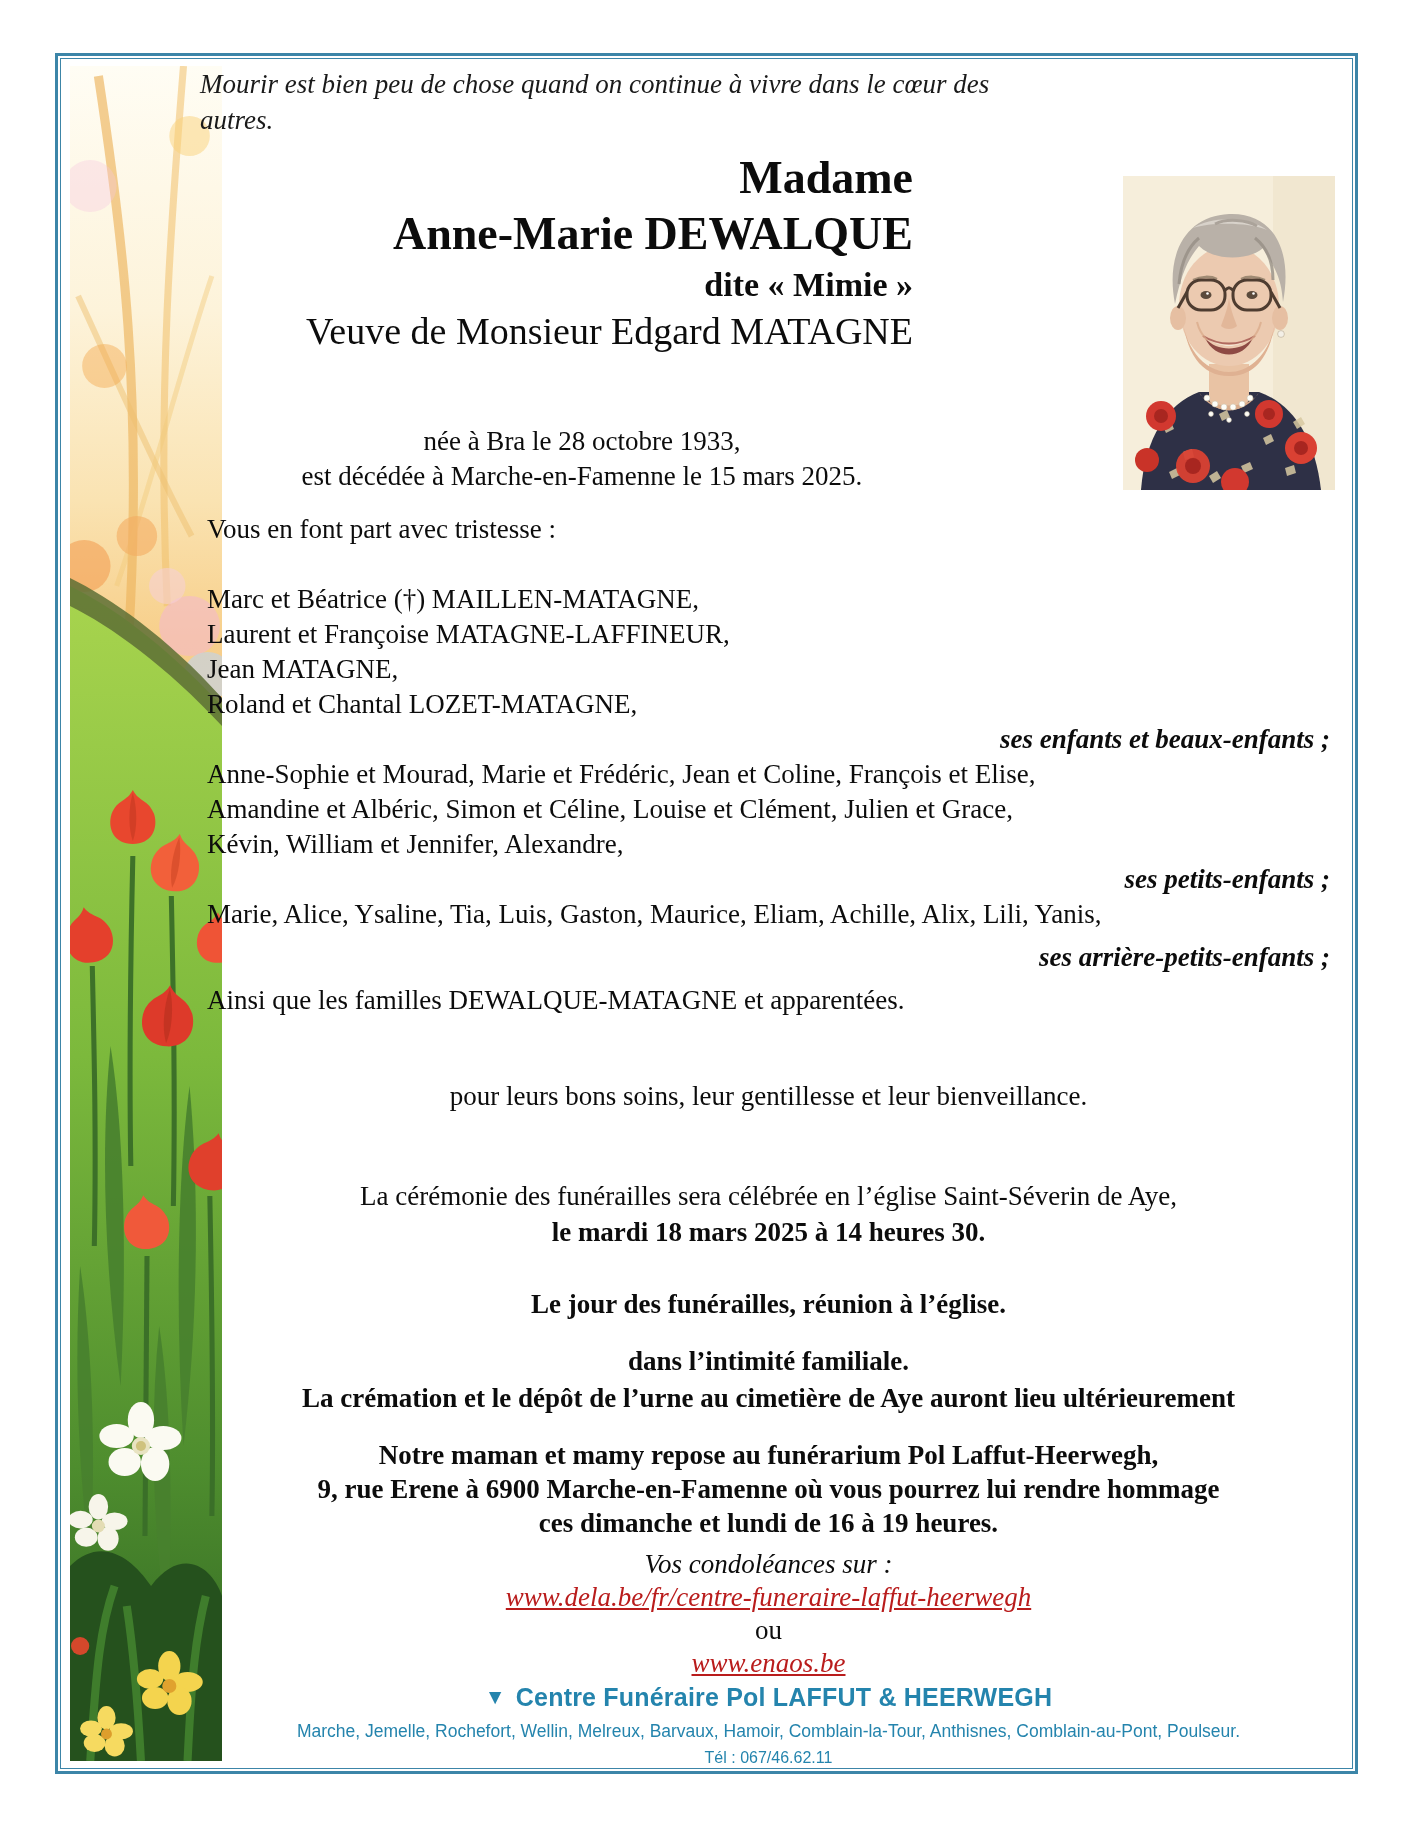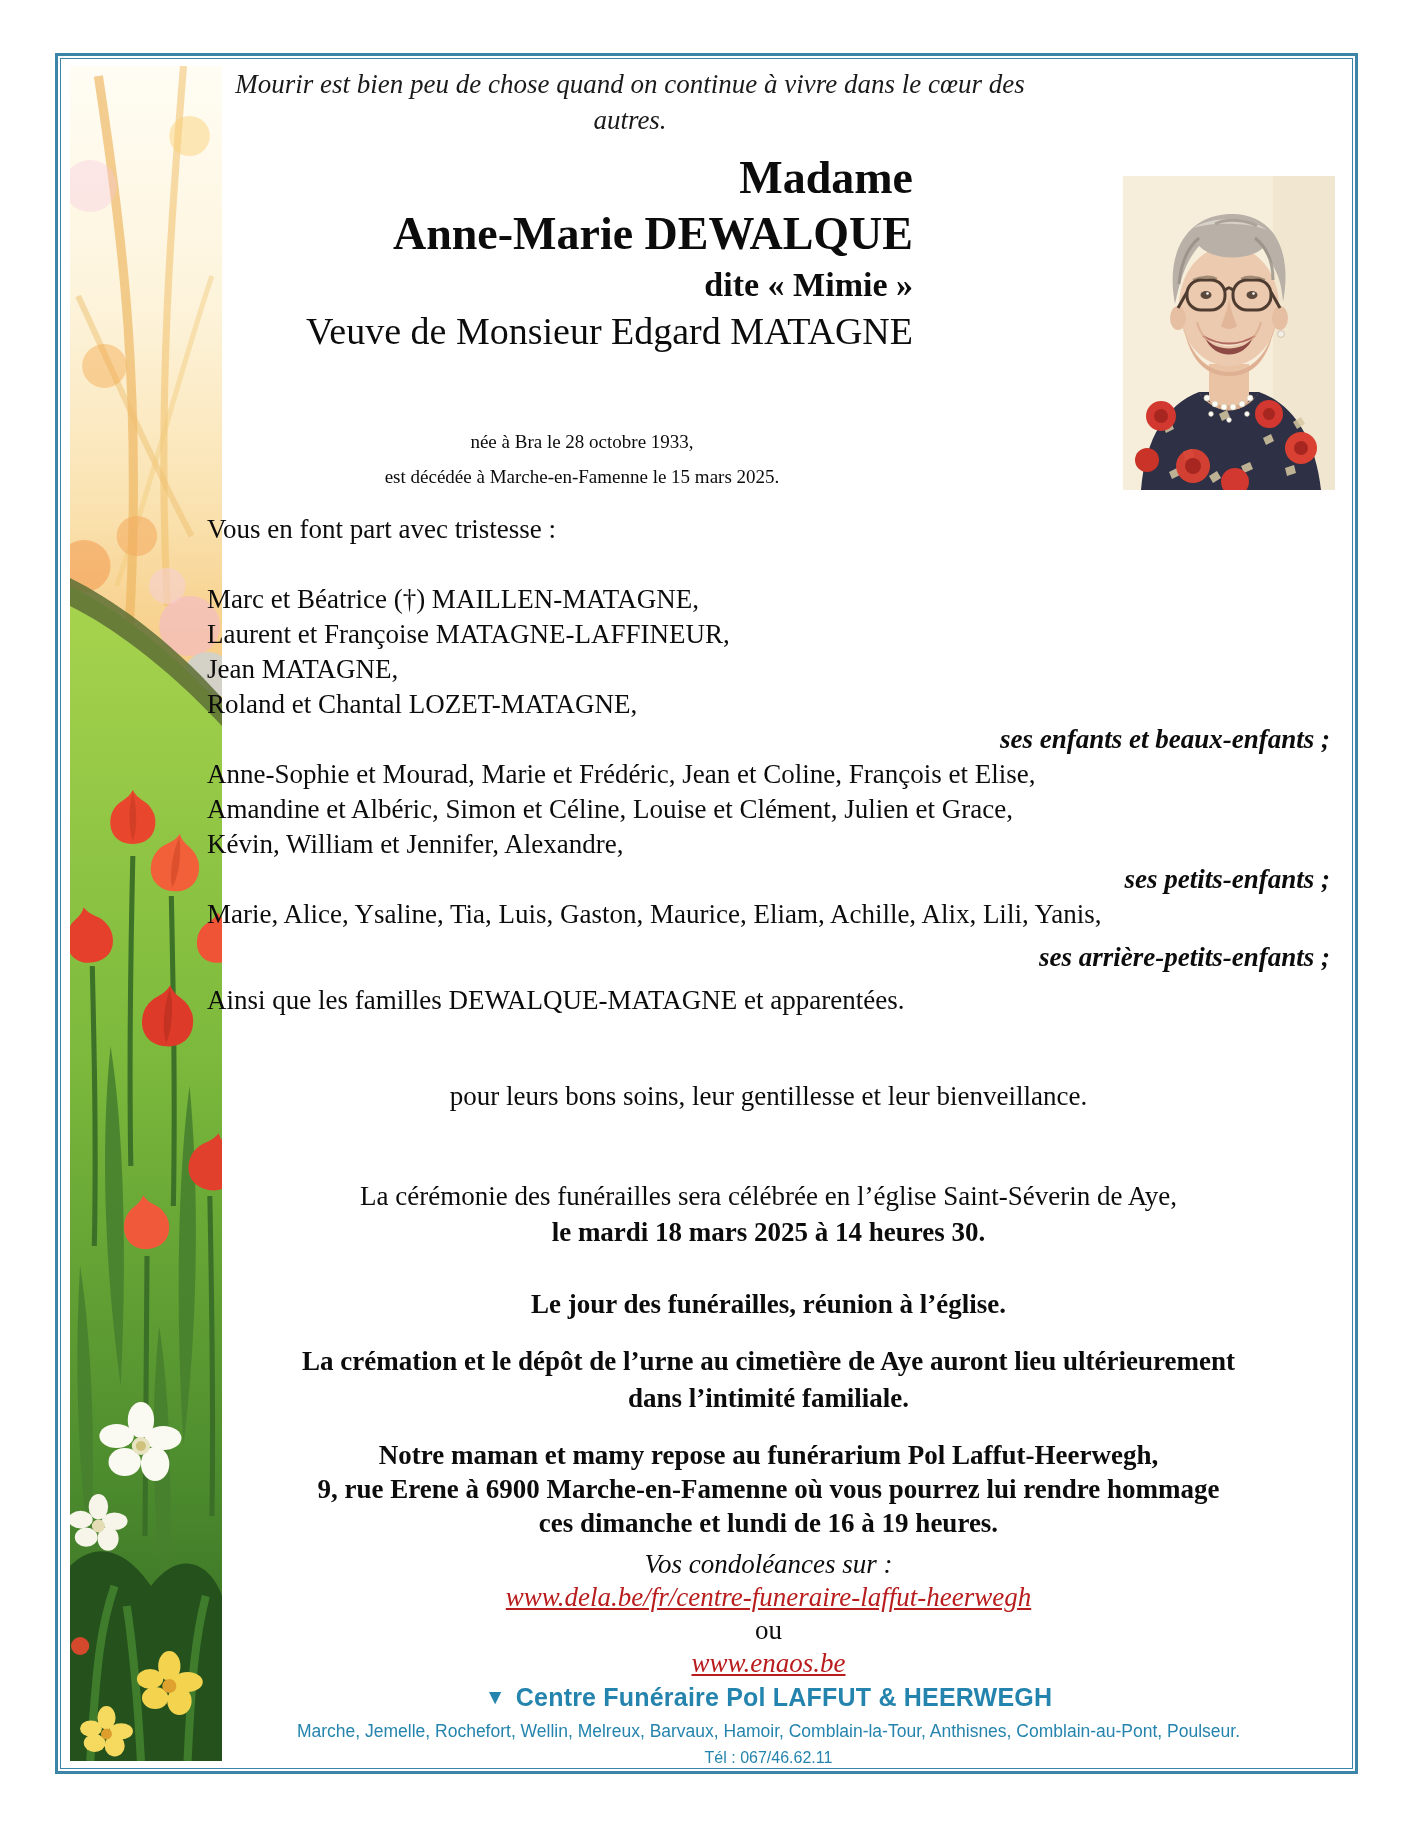--- a/index.html
+++ b/index.html
@@ -30,33 +30,33 @@
   
   .portrait{
     position:absolute;left:1123px;top:176px;width:212px;height:314px;
     overflow:hidden;
     box-shadow:inset 0 0 10px 7px #ffffff;
   }
   .portrait svg{display:block;width:100%;height:100%;}
 
   .quote{
     position:absolute;left:200px;top:66px;width:860px;
-    text-align:center;font-style:italic;font-size:27px;line-height:36px;color:#1a1a1a;
+    text-align:left;font-style:italic;font-size:27px;line-height:36px;color:#1a1a1a;
   }
   .title-block{
     position:absolute;left:207px;top:150px;width:706px;text-align:right;
   }
   .title-salutation{font-size:46px;font-weight:bold;line-height:56px;}
   .title-name{font-size:46px;font-weight:bold;line-height:56px;}
   .title-nickname{font-size:34px;font-weight:bold;line-height:45px;}
   .title-widow{font-size:38px;line-height:48px;}
 
   .birth-block{
     position:absolute;left:207px;top:424px;width:750px;text-align:center;
-    font-size:19px;line-height:35px;
+    font-size:27px;line-height:35px;
   }
   .family-block{
     position:absolute;left:207px;top:512px;width:1123px;
     font-size:27px;line-height:35px;
   }
   .family-block .line{white-space:nowrap;}
   .family-block .spacer{height:35px;}
   .rel-label{
     text-align:right;font-weight:bold;font-style:italic;white-space:nowrap;
   }
@@ -346,22 +346,22 @@
   </div>
 
   <div class="center-col ceremony-block">
     <div class="line">La cérémonie des funérailles sera célébrée en l’église Saint-Séverin de Aye,</div>
     <div class="line bold-line">le mardi 18 mars 2025 à 14 heures 30.</div>
   </div>
 
   <div class="center-col reunion-block">Le jour des funérailles, réunion à l’église.</div>
 
   <div class="center-col cremation-block">
+    <div class="line">dans l’intimité familiale.</div>
     <div class="line">La crémation et le dépôt de l’urne au cimetière de Aye auront lieu ultérieurement</div>
-    <div class="line">dans l’intimité familiale.</div>
   </div>
 
   <div class="center-col repose-block">
     <div class="line">Notre maman et mamy repose au funérarium Pol Laffut-Heerwegh,</div>
     <div class="line">9, rue Erene à 6900 Marche-en-Famenne où vous pourrez lui rendre hommage</div>
     <div class="line">ces dimanche et lundi de 16 à 19 heures.</div>
   </div>
 
   <div class="center-col condolences-block">
     <div class="line intro">Vos condoléances sur :</div>

